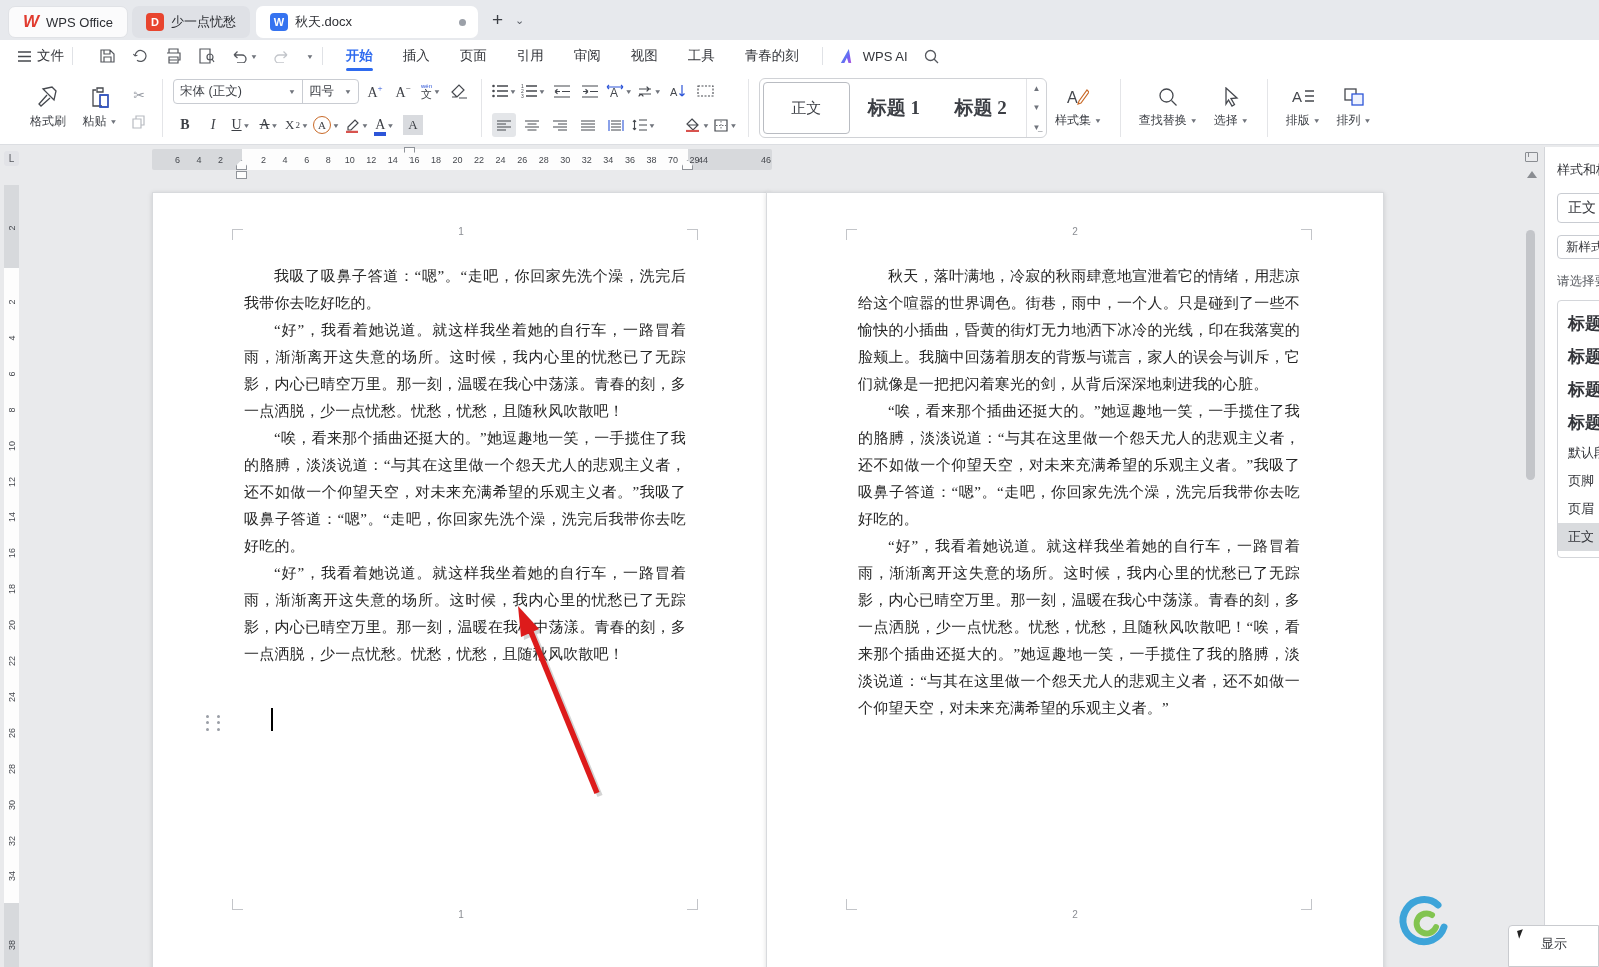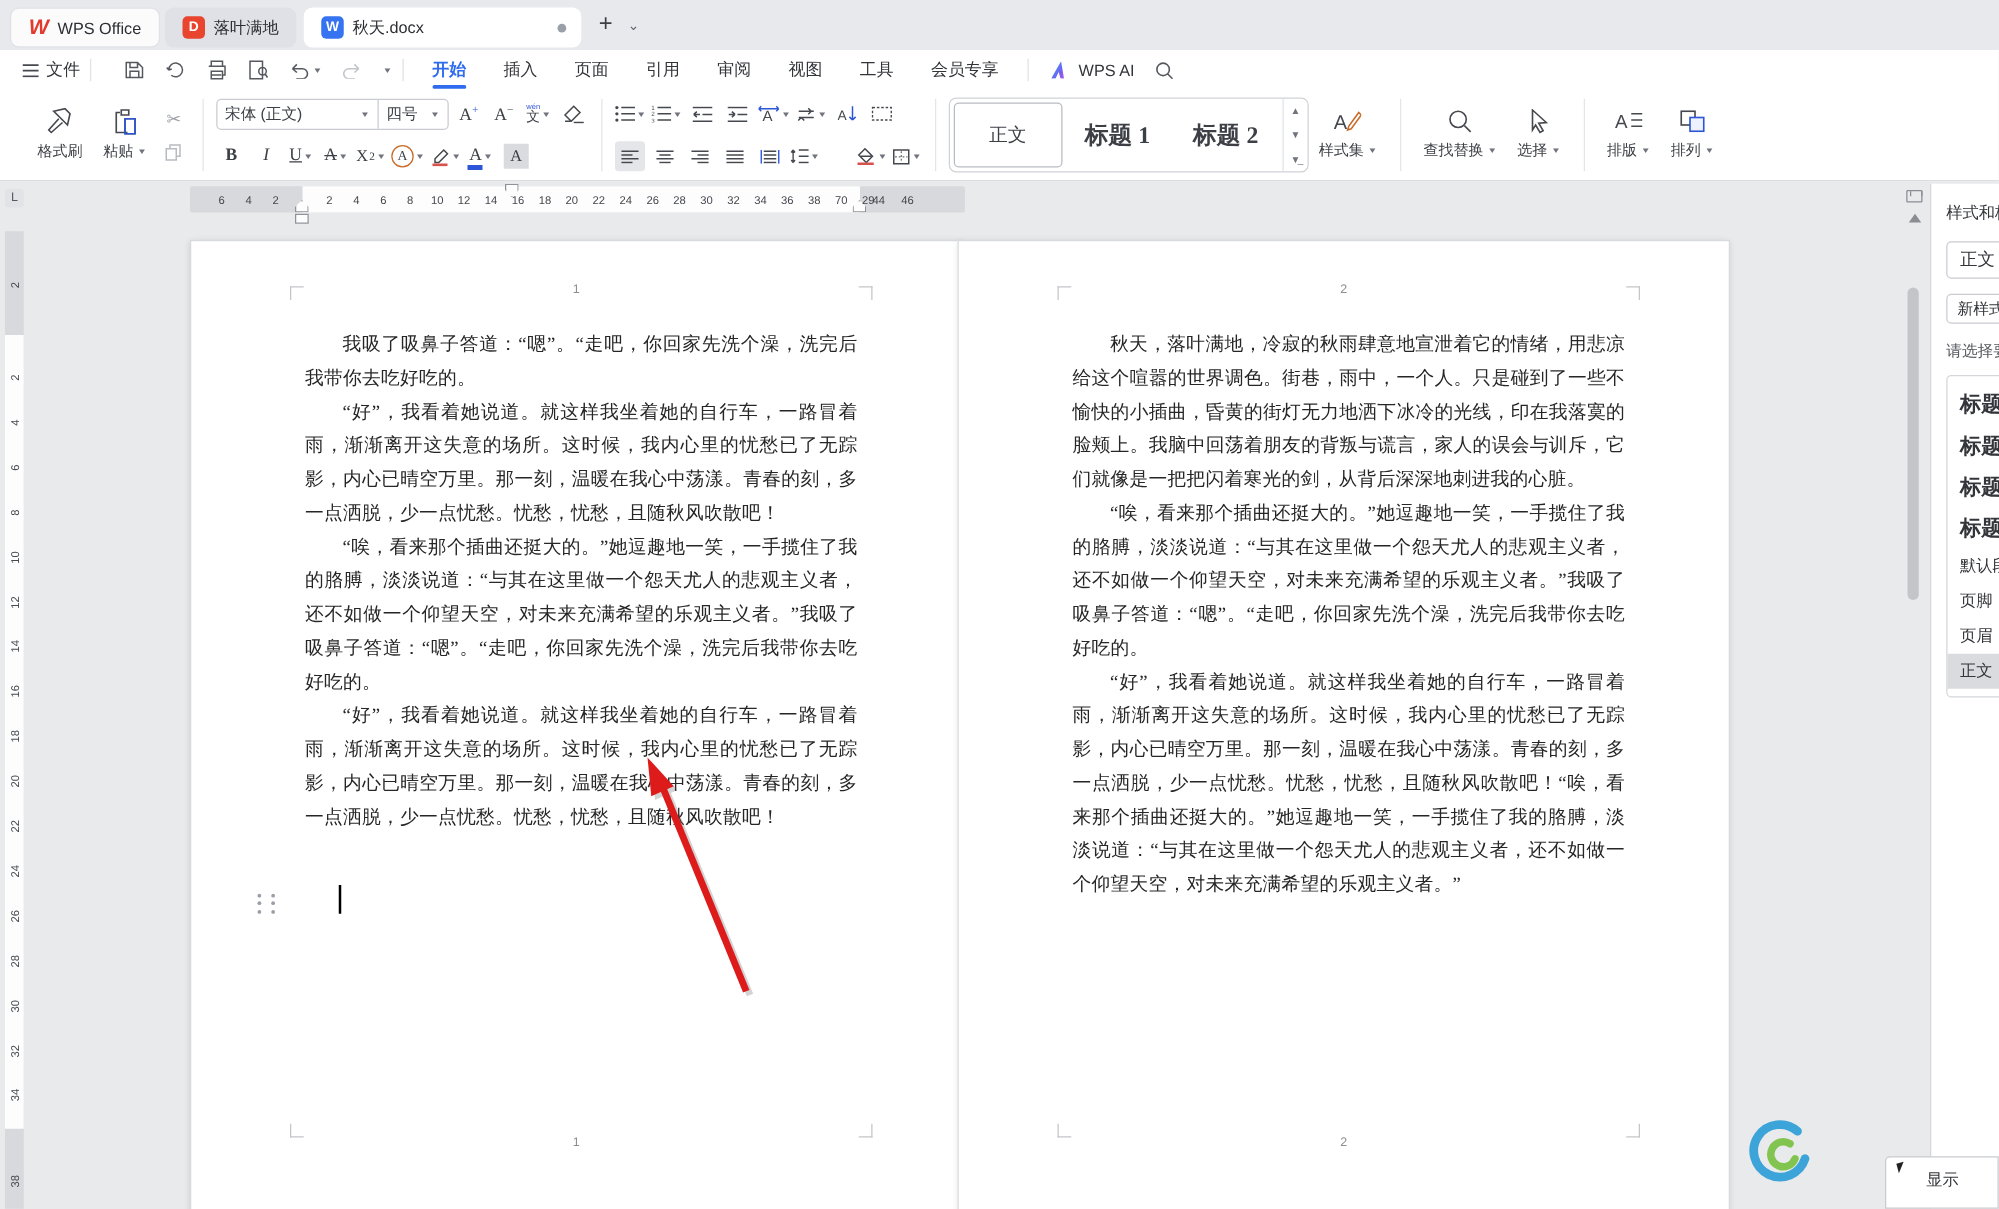--- a/index.html
+++ b/index.html
@@ -187,21 +187,21 @@
 </head>
 <body>
 
 <div class="tabbar">
   <div class="tab home">
     <span class="wps-logo">W</span>
     <span>WPS Office</span>
   </div>
   <div class="tab docer">
     <span class="sq-ic sq-red">D</span>
-    <span>落叶满地</span>
+    <span>少一点忧愁</span>
   </div>
   <div class="tab doc">
     <span class="sq-ic sq-blue">W</span>
     <span>秋天.docx</span>
     <span class="mod-dot"></span>
   </div>
   <span class="tab-plus">+</span>
   <span class="tab-chev">⌄</span>
 </div>
 
@@ -238,21 +238,21 @@
     <span class="chev">▼</span>
   </div>
   <div class="vdiv"></div>
   <div class="mi active">开始</div>
   <div class="mi">插入</div>
   <div class="mi">页面</div>
   <div class="mi">引用</div>
   <div class="mi">审阅</div>
   <div class="mi">视图</div>
   <div class="mi">工具</div>
-  <div class="mi">会员专享</div>
+  <div class="mi">青春的刻</div>
   <div class="vdiv"></div>
   <div class="wpsai">
     <span class="ai-logo"></span>
     <span>WPS AI</span>
   </div>
   <svg class="ic" width="15" height="15" style="margin-left:16px">
       <circle cx="6.5" cy="6.5" r="5" fill="none" stroke="#55585e" stroke-width="1.3"></circle>
       <path d="M10 10l4 4" stroke="#55585e" stroke-width="1.3"></path>
     </svg>
 </div>
@@ -550,21 +550,21 @@
     <span class="tick" style="left: 370.15px;">26</span>
     <span class="tick" style="left: 391.7px;">28</span>
     <span class="tick" style="left: 413.25px;">30</span>
     <span class="tick" style="left: 434.8px;">32</span>
     <span class="tick" style="left: 456.35px;">34</span>
     <span class="tick" style="left: 477.9px;">36</span>
     <span class="tick" style="left: 499.45px;">38</span>
     <span class="tick" style="left: 521px;">70</span>
     <span class="tick" style="left: 542.55px;">29</span>
     <span class="tick" style="left: 551px;">44</span>
-    <span class="tick" style="left: 574px;">46</span>
+    <span class="tick" style="left: 614px;">46</span>
   </div>
 
 <div class="vruler">
   <div class="white"></div>
   <div></div>
   <div></div>
   <div></div>
 <span class="tick" style="top: 43px;">2</span>
     <span class="tick" style="top: 117px;">2</span>
     <span class="tick" style="top: 152.9px;">4</span>

